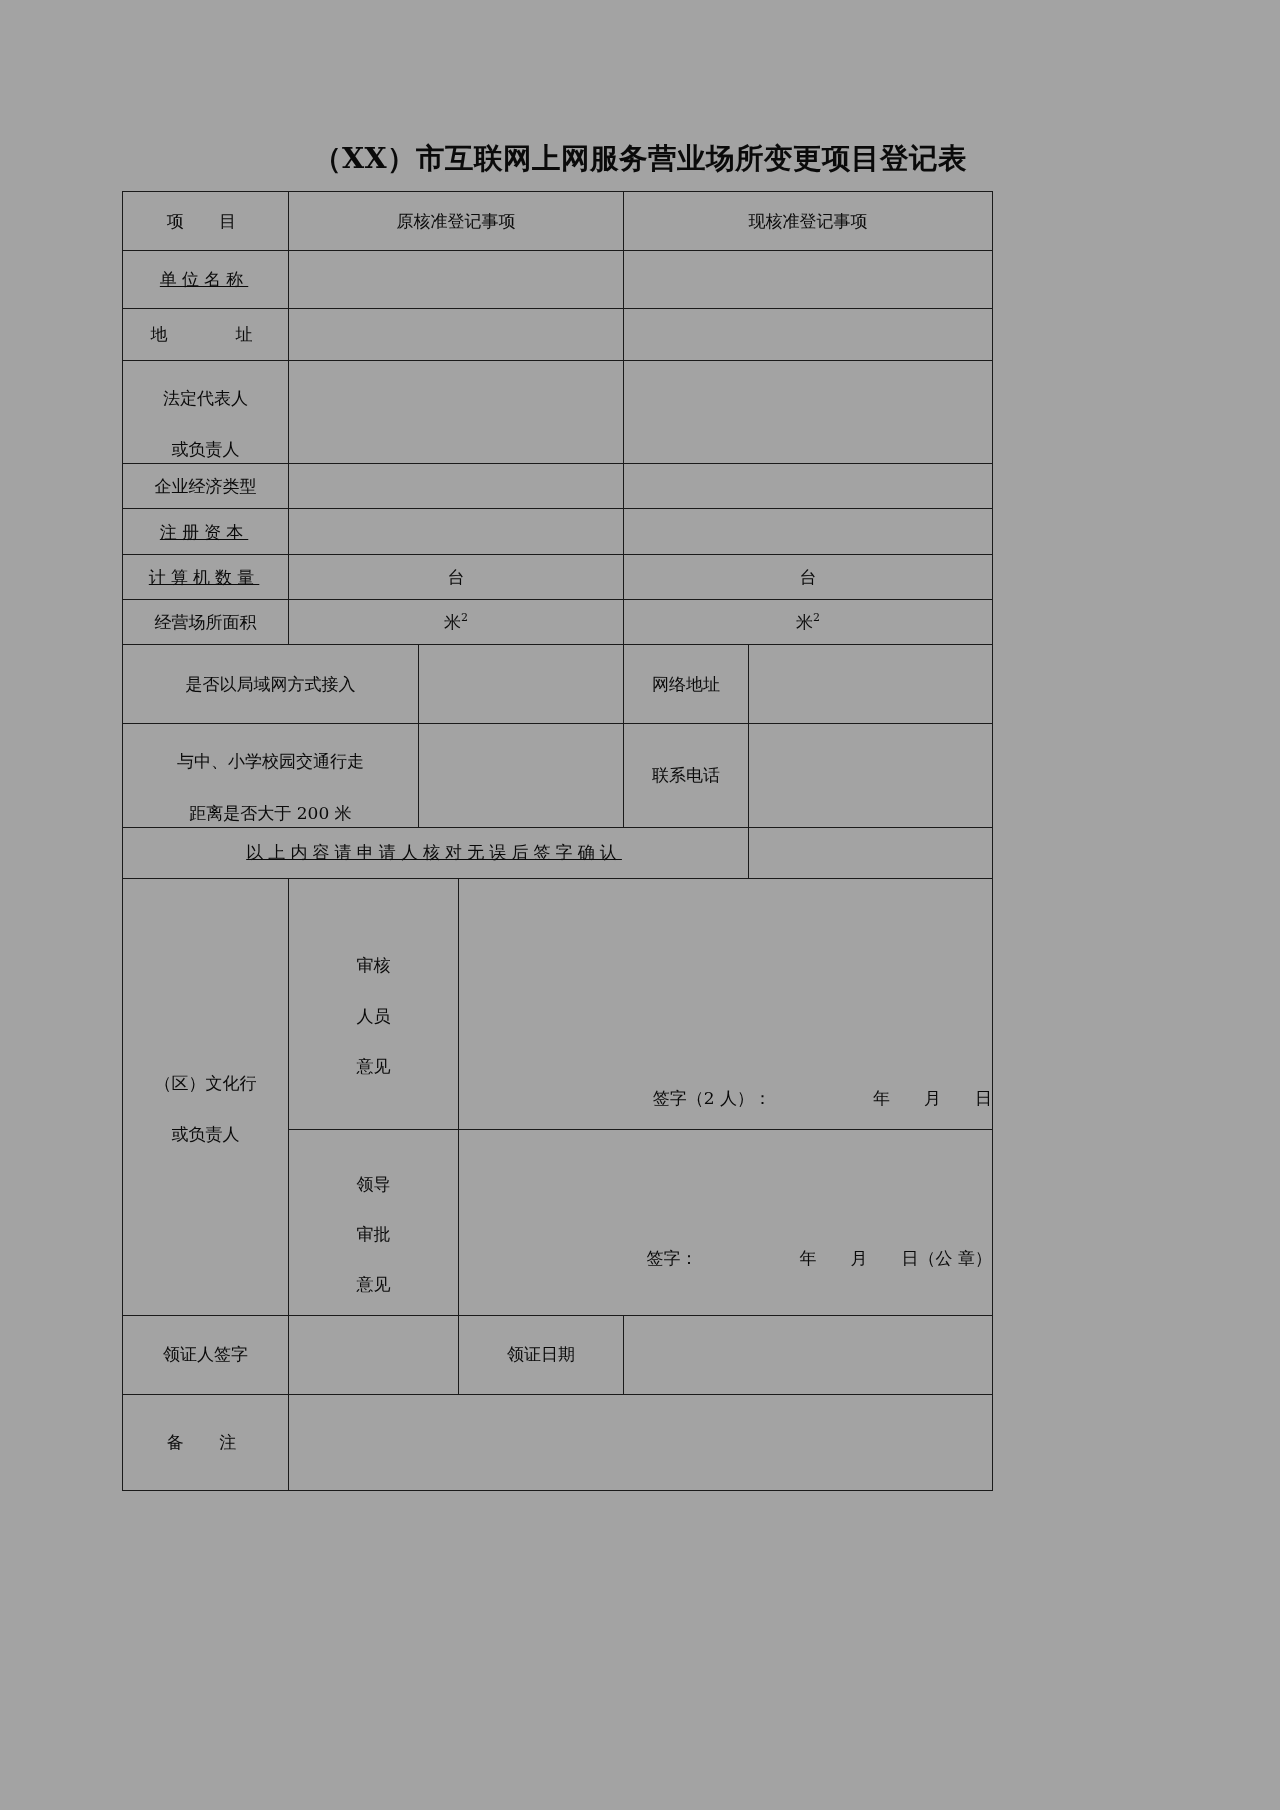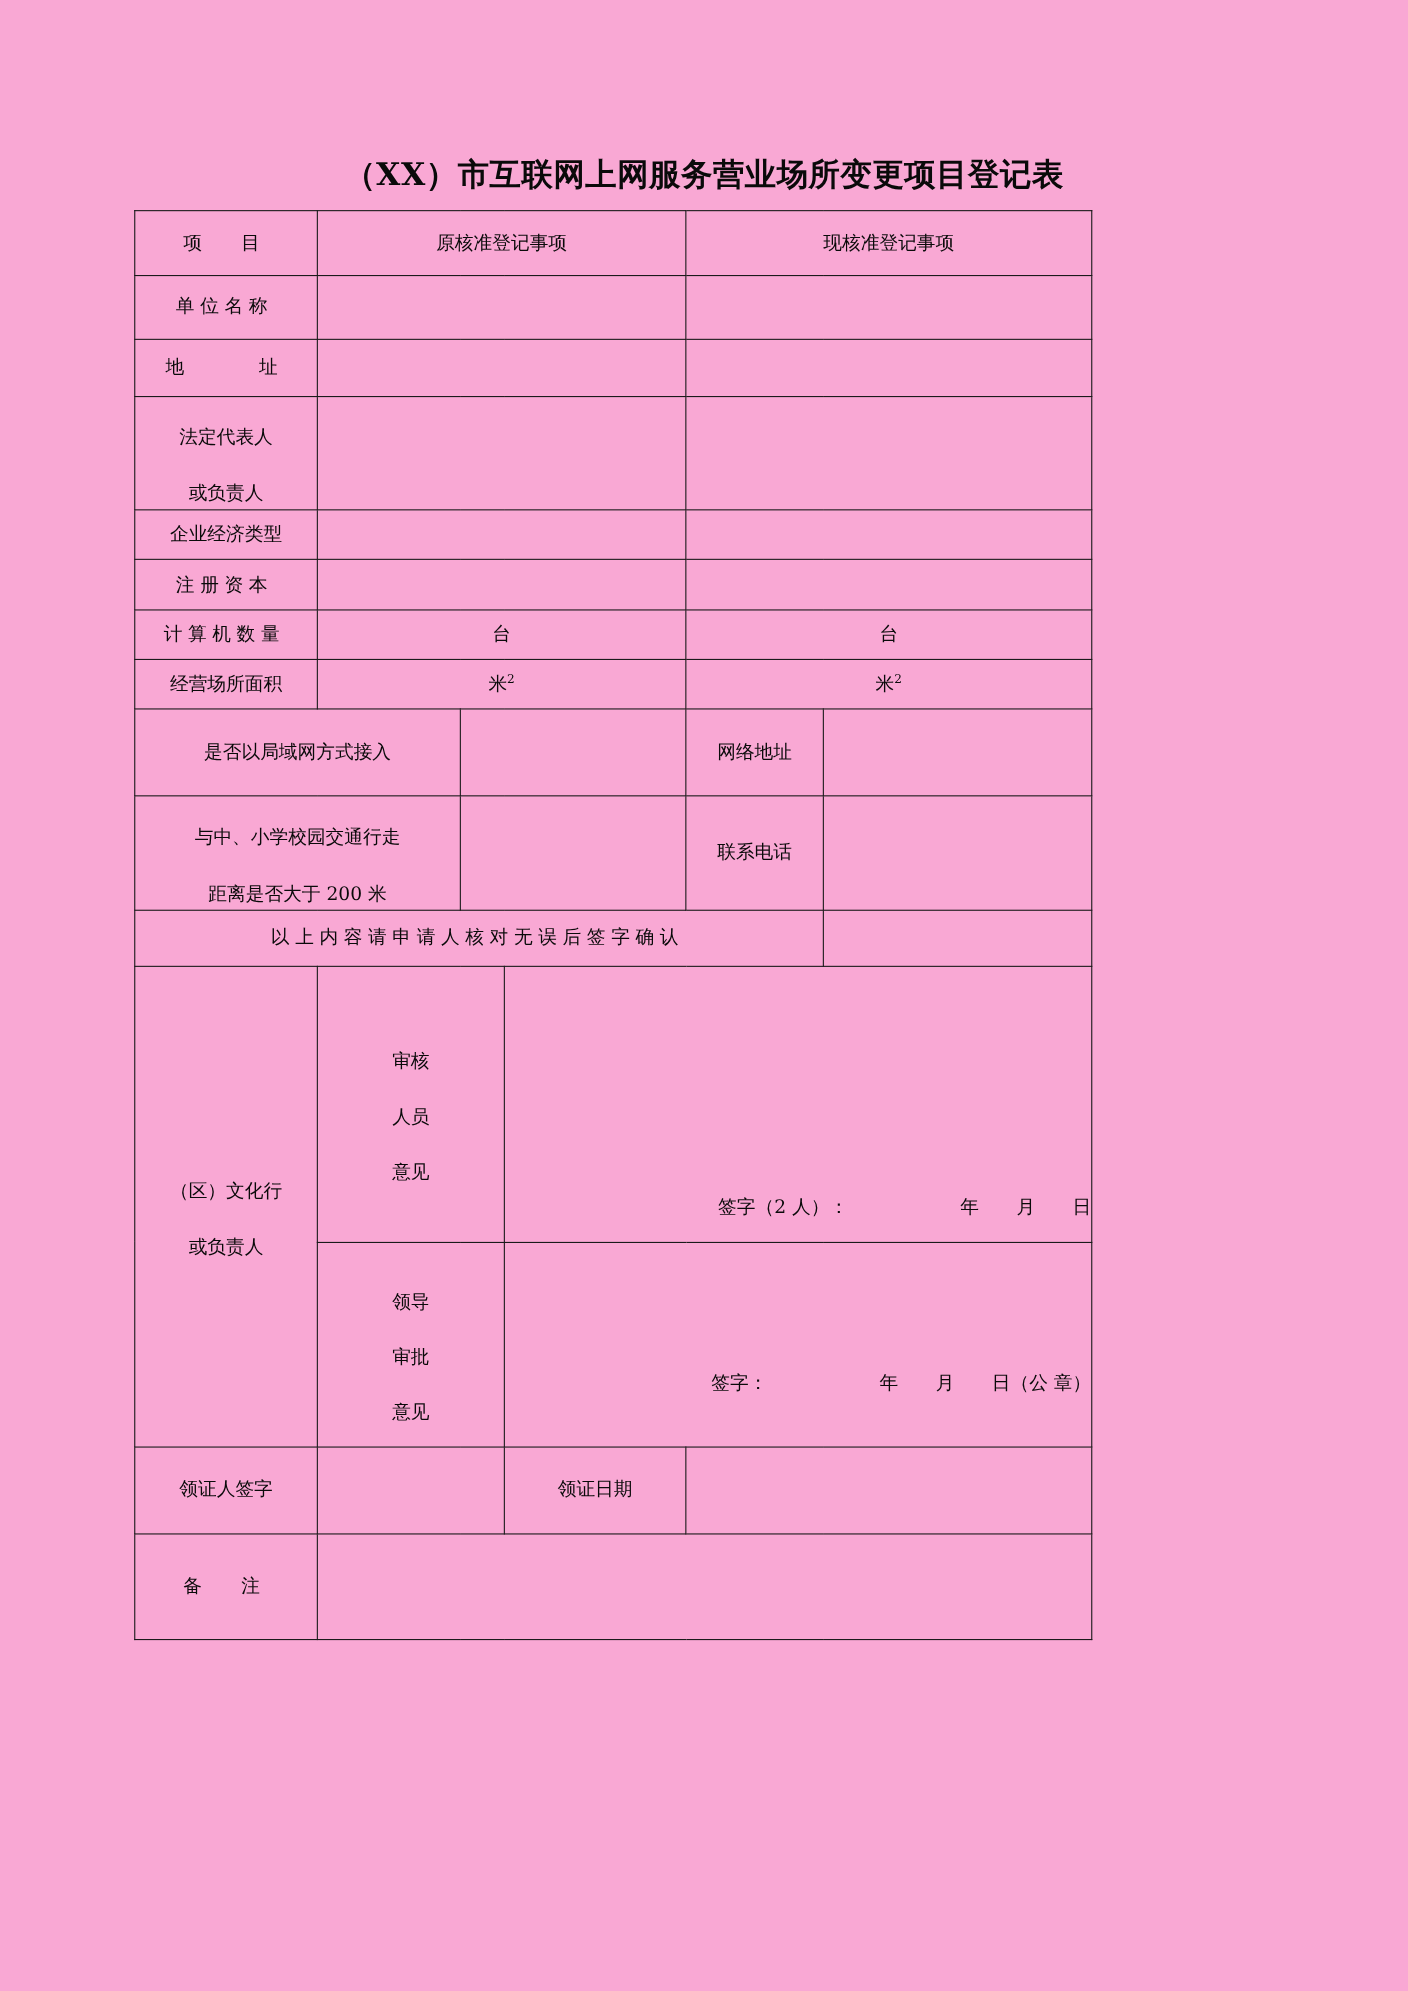--- a/index.html
+++ b/index.html
@@ -5,21 +5,21 @@
 <style>
   html, body {
     margin: 0;
     padding: 0;
     background: #ffffff;
   }
   .page {
     position: relative;
     width: 1280px;
     height: 1810px;
-    background: #f9a8d4;
+    background: #a3a3a3;
     margin: 0 auto;
     font-family: "DejaVu Serif", "Liberation Serif", serif;
     color: #0a0a0a;
     overflow: hidden;
   }
 
   .doc-title {
     position: absolute;
     left: 0;
     top: 140px;
@@ -47,21 +47,21 @@
     font-family: "DejaVu Serif", "Liberation Serif", serif;
     vertical-align: middle;
     text-align: center;
     line-height: 1.45;
   }
 
   .cell-pad { padding: 6px 8px; }
 
   .sp2 { letter-spacing: 0.55em; padding-left: 0.55em; }
   .sp3 { letter-spacing: 1.5em; padding-left: 1.5em; }
-  .sp-wide { letter-spacing: 0.30em; padding-left: 0.30em; }
+  .sp-wide { letter-spacing: 0.30em; padding-left: 0.30em; text-decoration: underline; }
 
   .vert-label {
     display: block;
     line-height: 1.55;
     font-size: 17px;
   }
   .vert-label span { display: block; margin-top: 24px; }
 
   .sup { font-size: 11px; vertical-align: super; }
 

